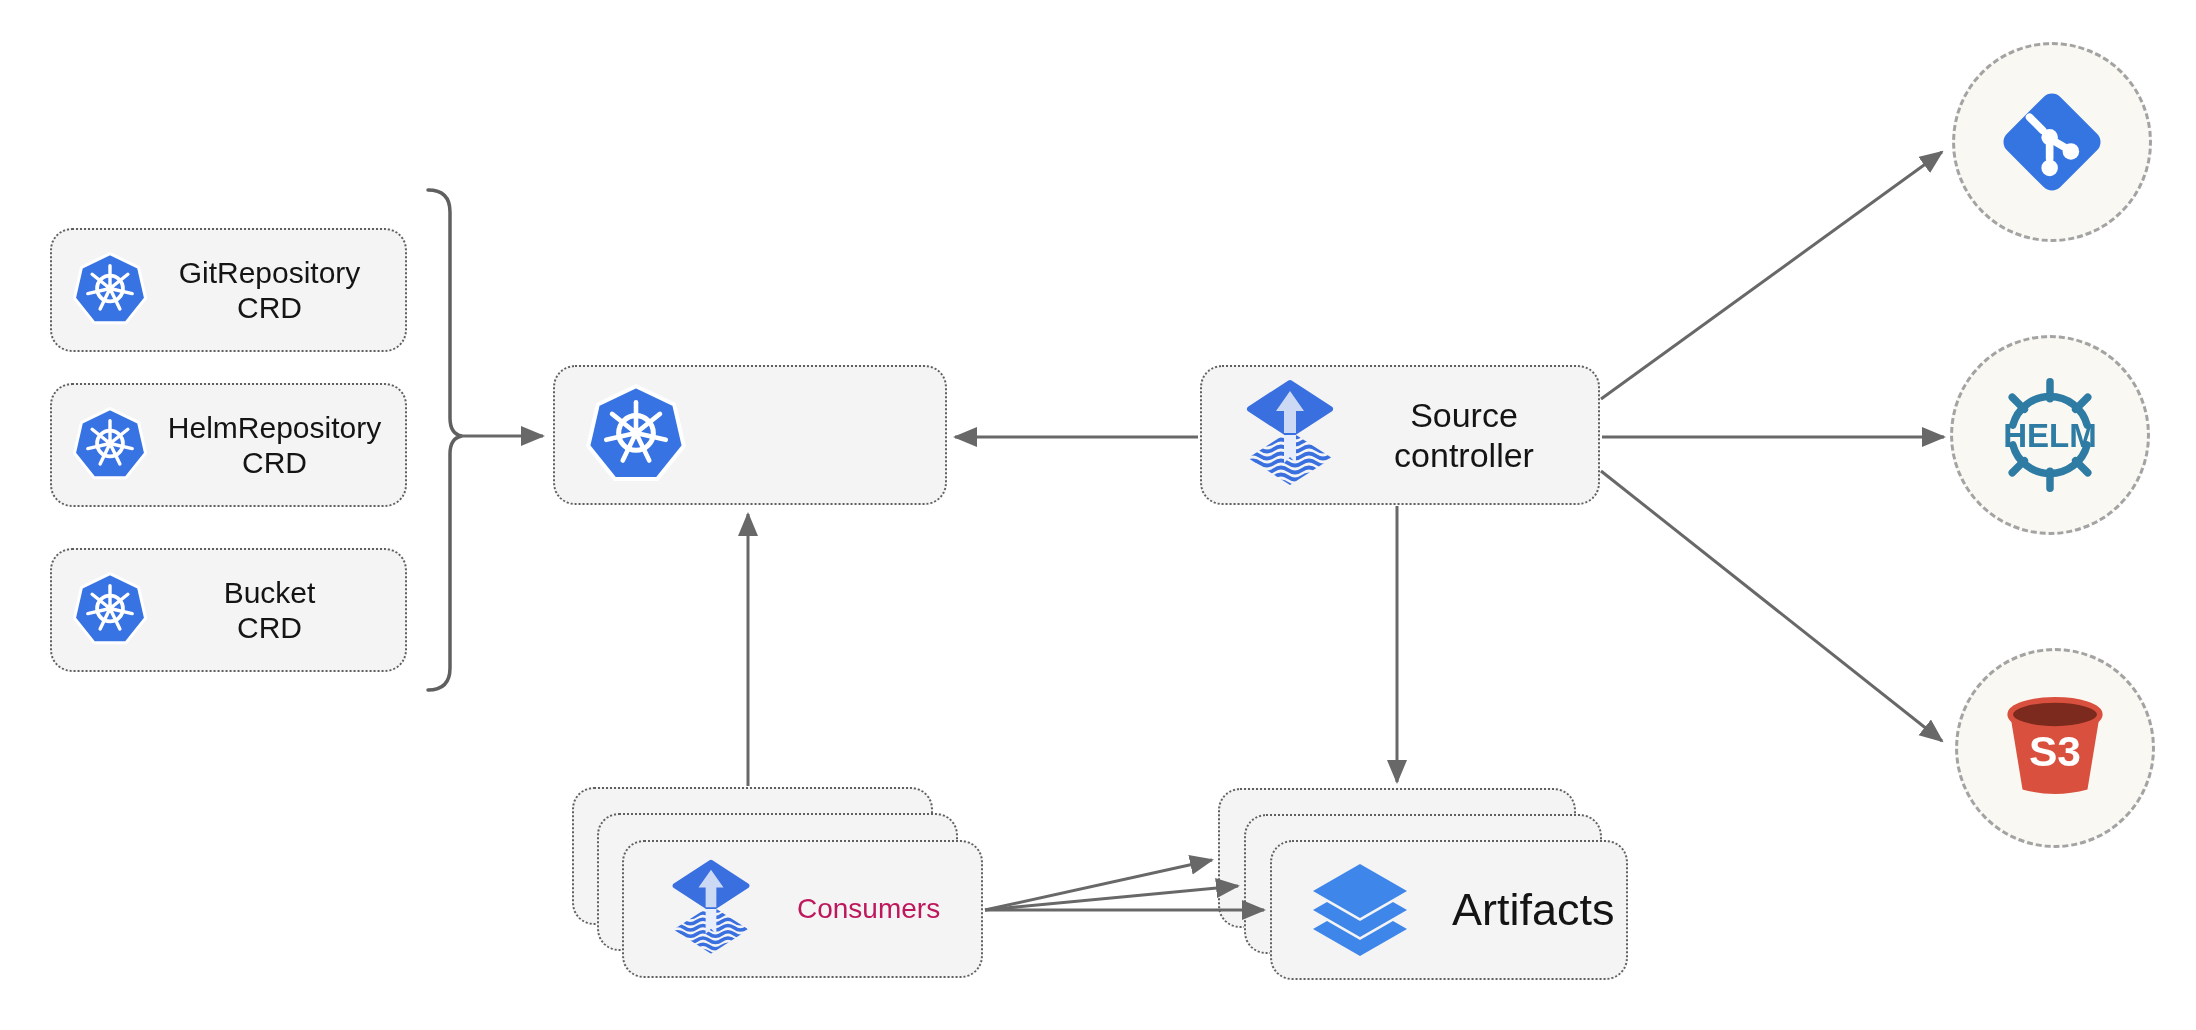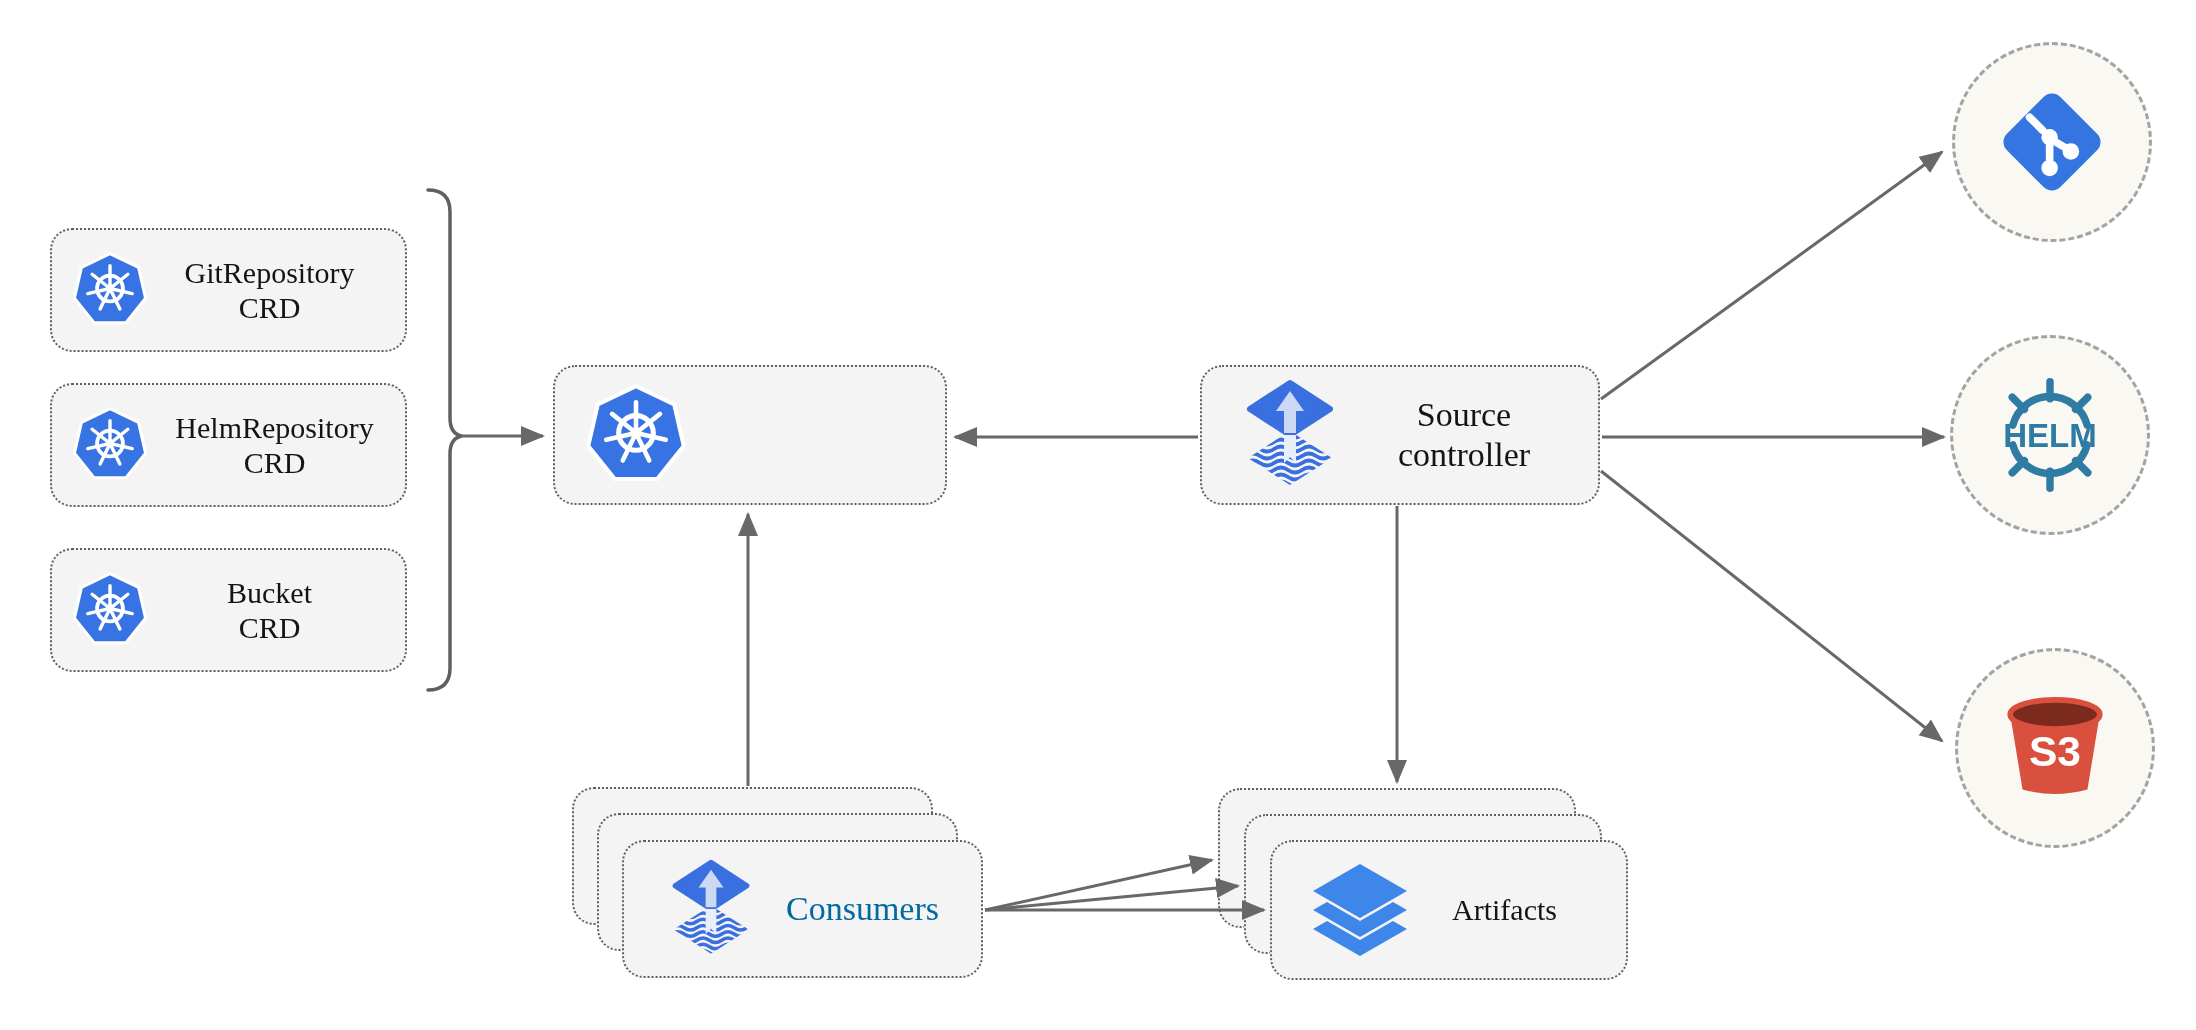--- a/index.html
+++ b/index.html
@@ -1,16 +1,16 @@
 <!DOCTYPE html>
 <html><head>
 <meta charset="utf-8">
 <style>
   html,body{margin:0;padding:0;background:#ffffff;font-family:"Liberation Sans",sans-serif;}
-  .canvas{position:relative;width:2196px;height:1030px;background:#ffffff;overflow:hidden;font-family:Liberation Serif, serif;}
+  .canvas{position:relative;width:2196px;height:1030px;background:#ffffff;overflow:hidden;}
 
   .node{position:absolute;background:#f4f4f4;border:2.5px dotted #5f5f5f;border-radius:22px;
         box-sizing:border-box;display:flex;align-items:center;z-index:2;}
   .node .txt{color:#141414;text-align:center;line-height:1.18;}
 
   .crd{left:50px;width:357px;height:124px;}
   .crd .icon{width:76px;height:76px;margin-left:20px;flex:none;}
   .crd .txt{flex:1;font-size:30px;margin-right:14px;}
 
   .api{left:553px;top:365px;width:394px;height:140px;}
@@ -24,23 +24,23 @@
   .stackbox{position:absolute;background:#f4f4f4;border:2.5px dotted #5f5f5f;border-radius:22px;
             box-sizing:border-box;}
   .consumers-front{left:622px;top:840px;width:361px;height:138px;z-index:3;}
   .consumers-mid{left:597px;top:813px;width:361px;height:138px;z-index:2;}
   .consumers-back{left:572px;top:787px;width:361px;height:138px;z-index:1;}
   .artifacts-front{left:1270px;top:840px;width:358px;height:140px;z-index:3;}
   .artifacts-mid{left:1244px;top:814px;width:358px;height:140px;z-index:2;}
   .artifacts-back{left:1218px;top:788px;width:358px;height:140px;z-index:1;}
   .front{display:flex;align-items:center;}
   .consumers-front .icon{width:90px;height:100px;margin-left:42px;flex:none;}
-  .consumers-front .txt{font-size:34px;margin-left:30px;color:#0369a1;}
+  .consumers-front .txt{font-size:28px;margin-left:41px;color:#be185d;}
   .artifacts-front .icon{width:100px;height:100px;margin-left:38px;flex:none;}
-  .artifacts-front .txt{font-size:30px;margin-left:42px;color:#141414;}
+  .artifacts-front .txt{font-size:45px;margin-left:42px;color:#141414;}
 
   .circle{position:absolute;width:200px;height:200px;border-radius:50%;background:#faf8f3;
           border:3px dashed #a3a3a3;box-sizing:border-box;display:flex;align-items:center;
           justify-content:center;z-index:2;}
   .circ-git{left:1952px;top:42px;}
   .circ-helm{left:1950px;top:335px;}
   .circ-s3{left:1955px;top:648px;}
   .circ-git .icon{width:118px;height:118px;}
   .circ-helm .icon{width:128px;height:128px;}
   .circ-s3 .icon{width:112px;height:112px;}

